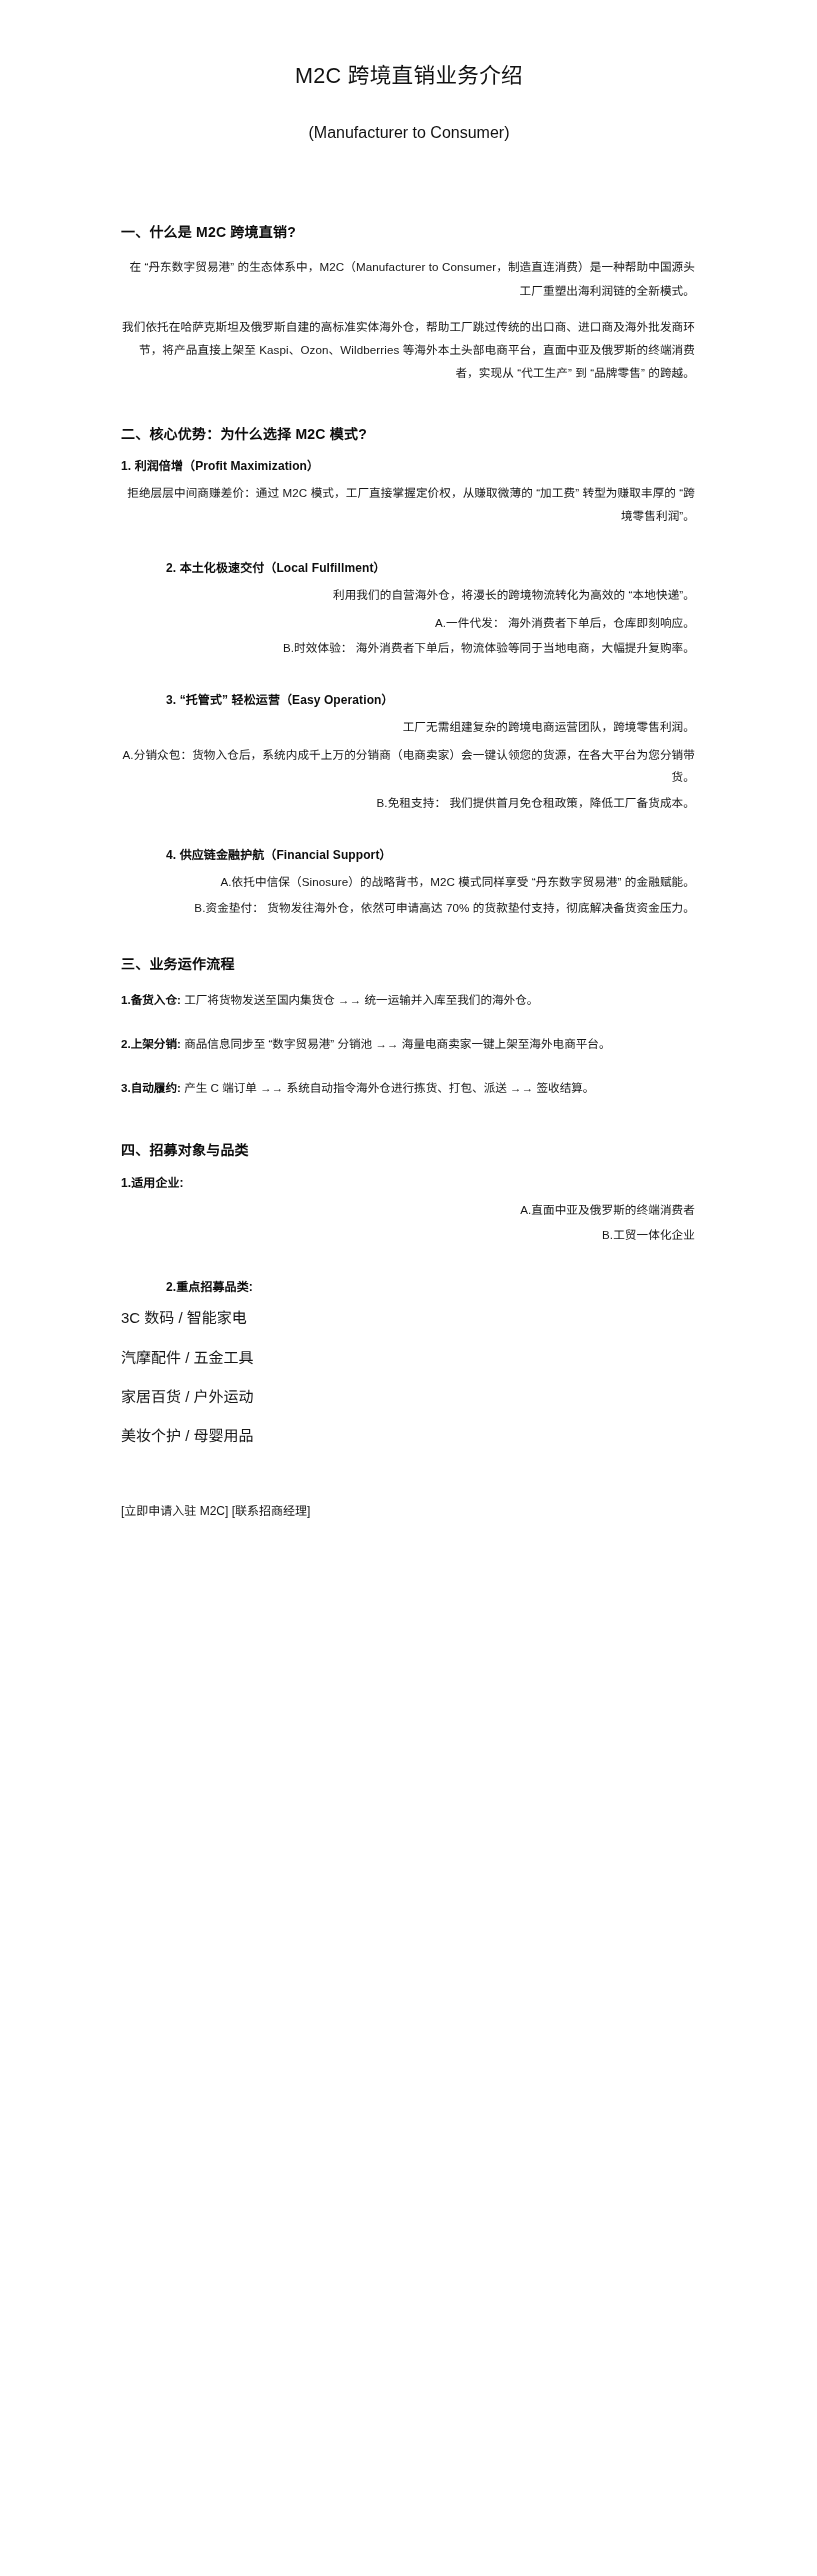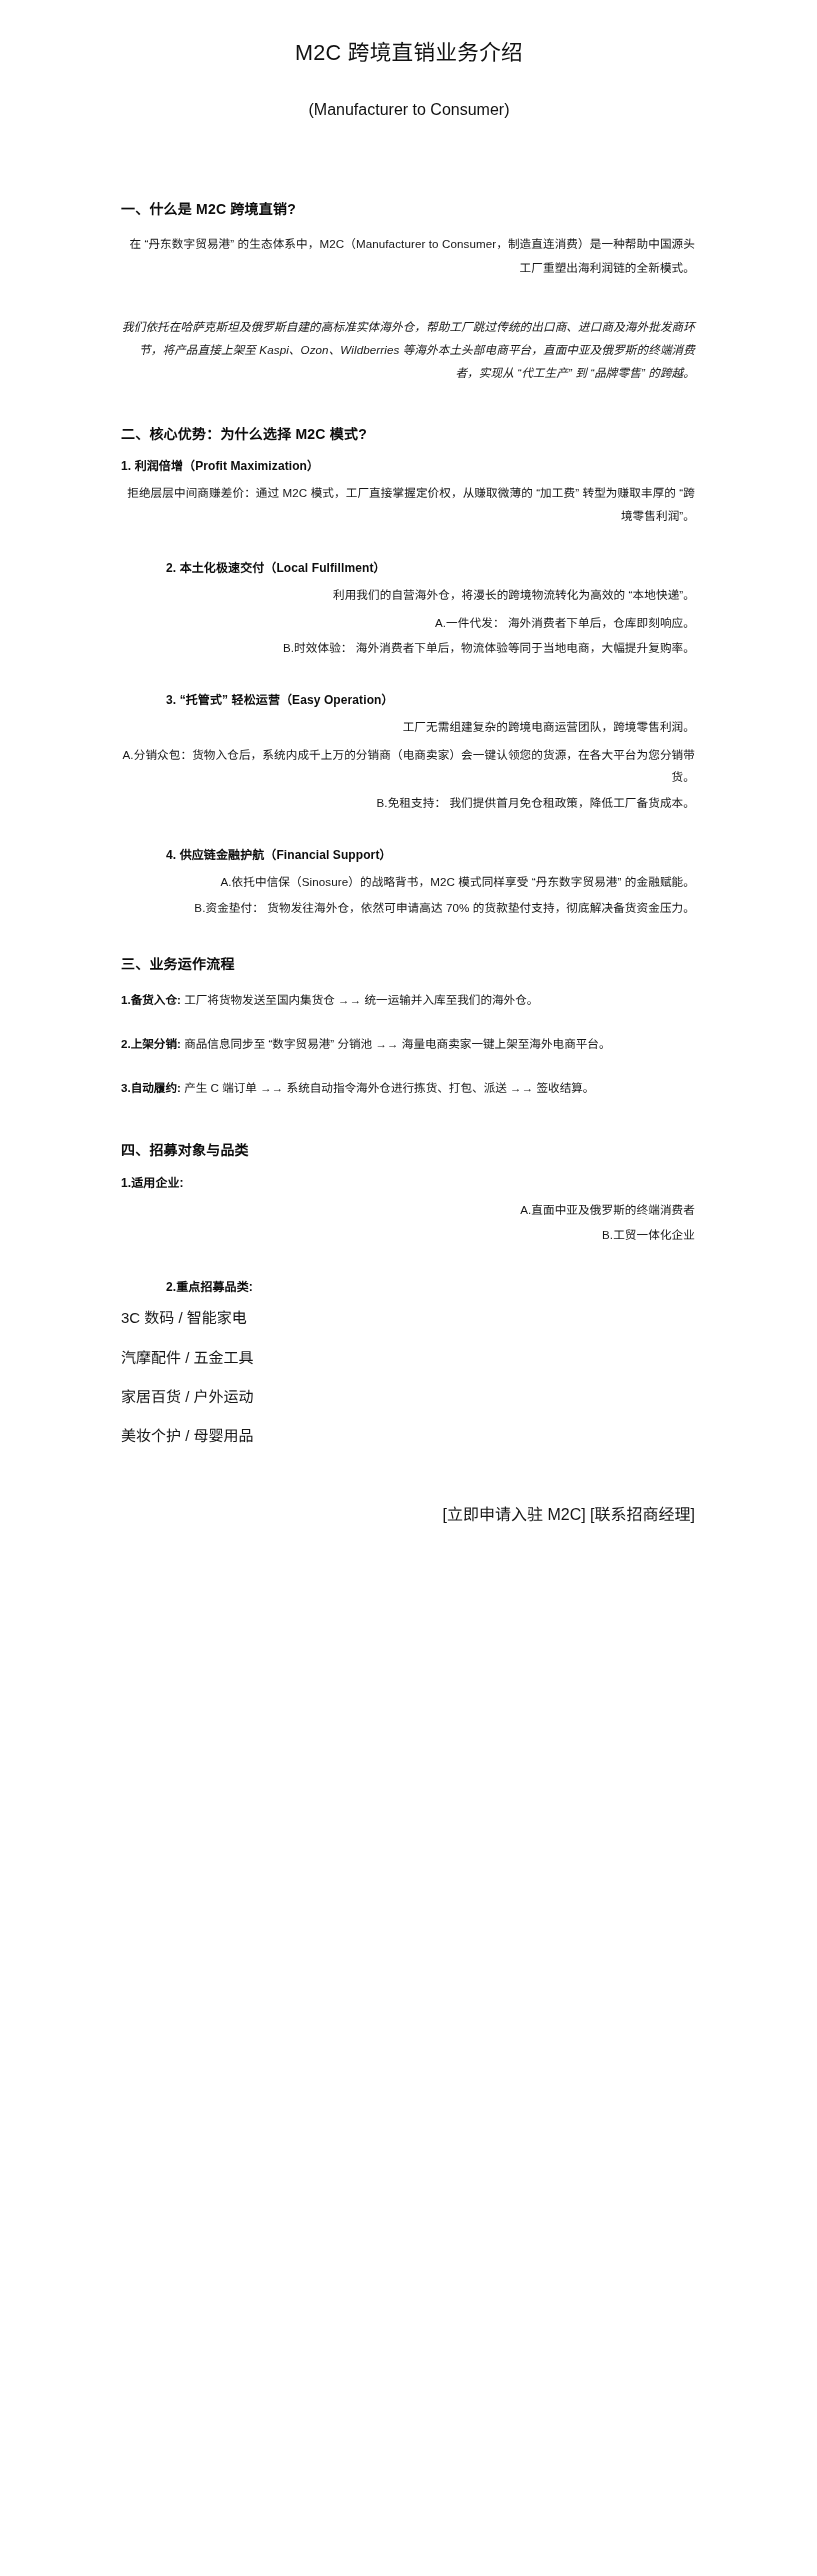--- a/index.html
+++ b/index.html
@@ -19,21 +19,21 @@
   .page {
     width: 818px;
     min-height: 2714px;
     background: #ffffff;
     box-sizing: border-box;
     position: relative;
   }
 
   
   .title-block {
-    padding-top: 38px;
+    padding-top: 61px;
     text-align: center;
   }
   .doc-title {
     font-size: 21.6px;
     font-weight: 400;
     line-height: 1.35;
     letter-spacing: 0.3px;
     margin: 0;
     color: #111111;
   }
@@ -78,22 +78,21 @@
   p.body-text {
     font-size: 11.6px;
     font-weight: 400;
     line-height: 2.0;
     margin: 0 0 7.2px 0;
     color: #161616;
     text-align: right;
     letter-spacing: 0.1px;
   }
   p.body-text.block-gap {
-    margin-top: 36px;
-    font-style: italic;
+    margin-top: 13px;
   }
   p.body-text.tight {
     line-height: 1.95;
     margin-bottom: 5.2px;
   }
   p.body-text.list-line {
     margin-bottom: 3.1px;
     line-height: 1.95;
   }
 
@@ -109,25 +108,24 @@
   }
 
   p.category-line {
     font-size: 15px;
     line-height: 2.0;
     margin: 0 0 9.3px 0;
     color: #161616;
   }
 
   p.cta-line {
-    font-size: 16px;
+    font-size: 12px;
     line-height: 1.9;
     margin: 49px 0 0 0;
     color: #161616;
-    text-align: right;
   }
 
   .spacer-lg { height: 32px; }
   .spacer-md { height: 20.6px; }
   .bottom-pad { height: 108px; }
 </style>
 </head>
 <body>
 
 <div class="page">

